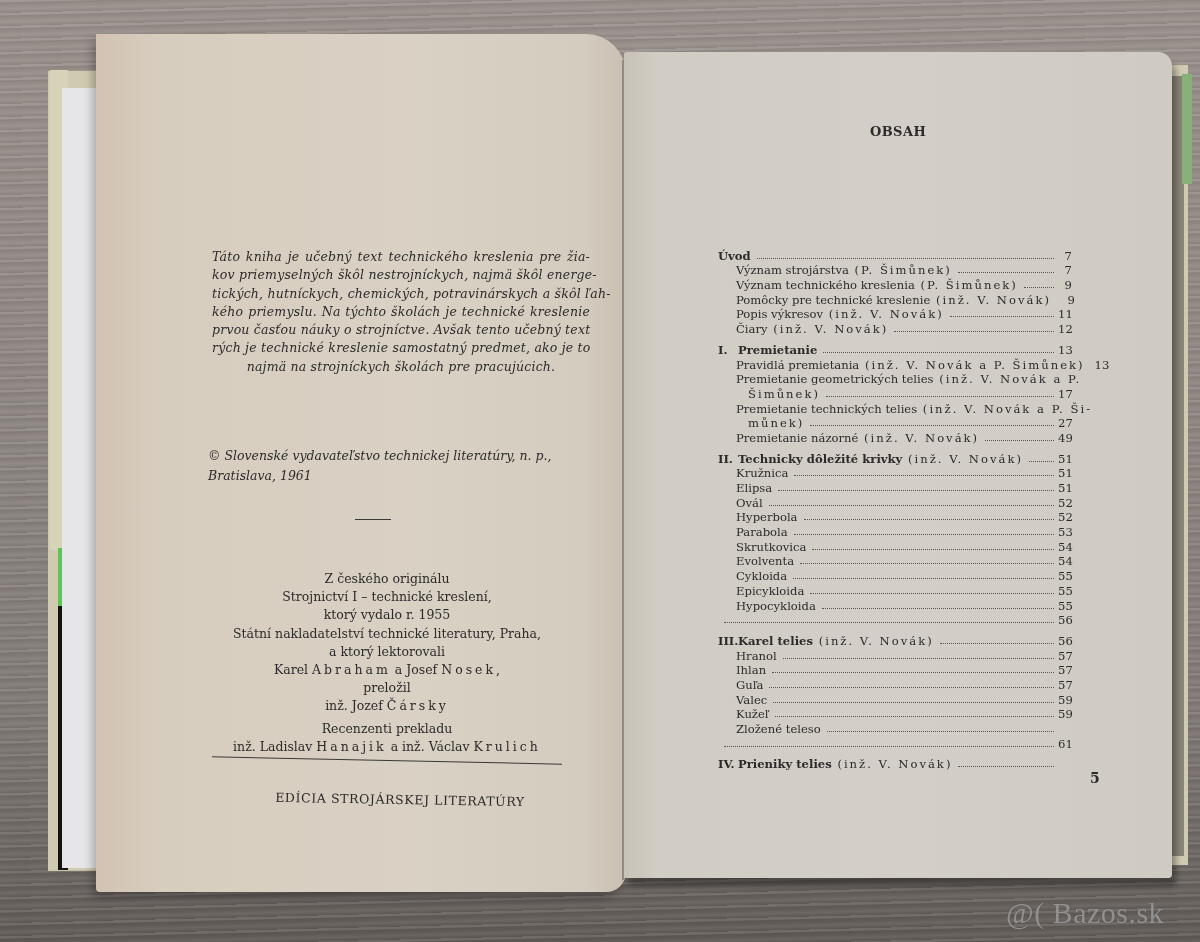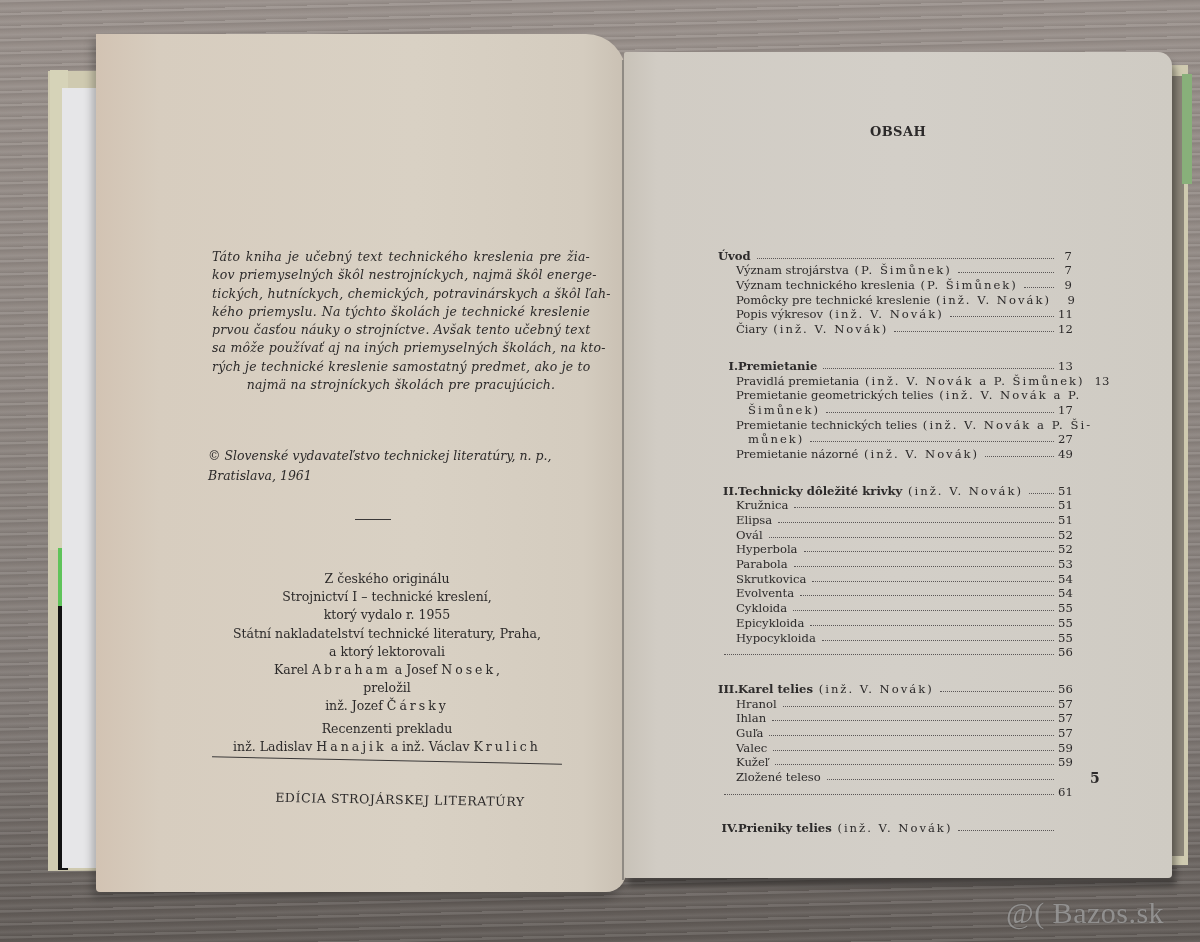--- a/index.html
+++ b/index.html
@@ -46,27 +46,27 @@
   .short-rule { position:absolute; left:355px; top:519px; width:36px; height:1px; background:#3a3838; }
   .credits { left:214px; top:570px; width:346px; font-size:12.5px; line-height:18.2px; text-align:center; }
   .credits div { white-space:nowrap; }
   .sp { letter-spacing:3px; }
   .credit-rule { position:absolute; left:212px; top:760px; width:350px; height:1px; background:#3a3838; transform:rotate(1.2deg); }
   .edition { left:250px; top:792px; width:300px; font-size:12.5px; letter-spacing:0.6px; text-align:center; transform:rotate(1deg); }
 
   .toc-title { left:870px; top:124px; font-weight:bold; font-size:13px; letter-spacing:0.4px; }
   .toc { left:718px; top:248px; width:354px; font-size:11.6px; }
   .toc-row { position:relative; display:flex; align-items:flex-end; height:14.7px; white-space:nowrap; }
-  .toc-row .lbl { flex:0 0 auto;text-align:right; }
+  .toc-row .lbl { flex:0 0 auto; }
   .toc-row .dots { flex:1 1 auto; border-bottom:1.5px dotted #5a5656; margin:0 4px 4px 6px; }
   .toc-row .pg { flex:0 0 auto; width:14px; text-align:right; }
   .toc-row.sub .lbl { padding-left:18px; }
   .toc-row.chap .lbl b { font-weight:bold; }
   .toc-row.chap .num { display:inline-block; width:20px; font-weight:bold; }
-  .toc-row.gap { margin-top:22px; }
+  .toc-row.gap { margin-top:6px; }
   .toc-row.wrap2 .lbl { padding-left:30px; }
   .author { letter-spacing:2px; }
   .page-number { left:1090px; top:770px; font-weight:bold; font-size:14px; }
 
   .watermark {
     position:absolute; left:1006px; top:896px; font-family:Liberation Serif, serif;
     font-size:30px; color:rgba(200,200,200,0.55); letter-spacing:0.5px;
     text-shadow: 0 0 1px rgba(60,60,60,0.6);
   }
 </style>
@@ -84,21 +84,20 @@
 <div class="page-left"></div>
 <div class="page-right"></div>
 <div class="gutter"></div>
 
 <div class="text intro">
   <span class="line">Táto kniha je učebný text technického kreslenia pre žia-</span>
   <span class="line">kov priemyselných škôl nestrojníckych, najmä škôl energe-</span>
   <span class="line">tických, hutníckych, chemických, potravinárskych a škôl ľah-</span>
   <span class="line">kého priemyslu. Na týchto školách je technické kreslenie</span>
   <span class="line">prvou časťou náuky o strojníctve. Avšak tento učebný text</span>
-  <span class="line">sa môže používať aj na iných priemyselných školách, na kto-</span>
   <span class="line">rých je technické kreslenie samostatný predmet, ako je to</span>
   <span class="line last">najmä na strojníckych školách pre pracujúcich.</span>
 </div>
 
 <div class="text copyright">
   <div>© Slovenské vydavateľstvo technickej literatúry, n. p.,</div>
   <div>Bratislava, 1961</div>
 </div>
 <div class="short-rule"></div>
 

